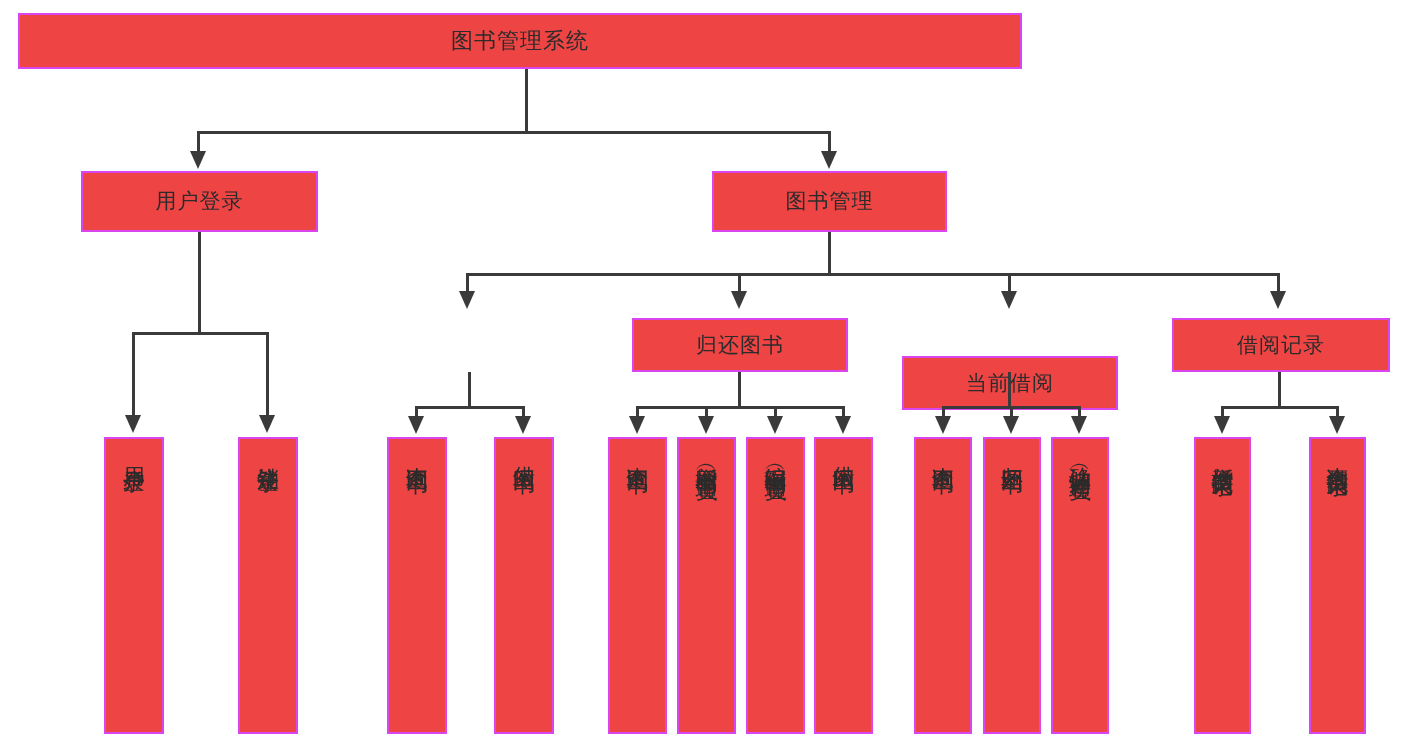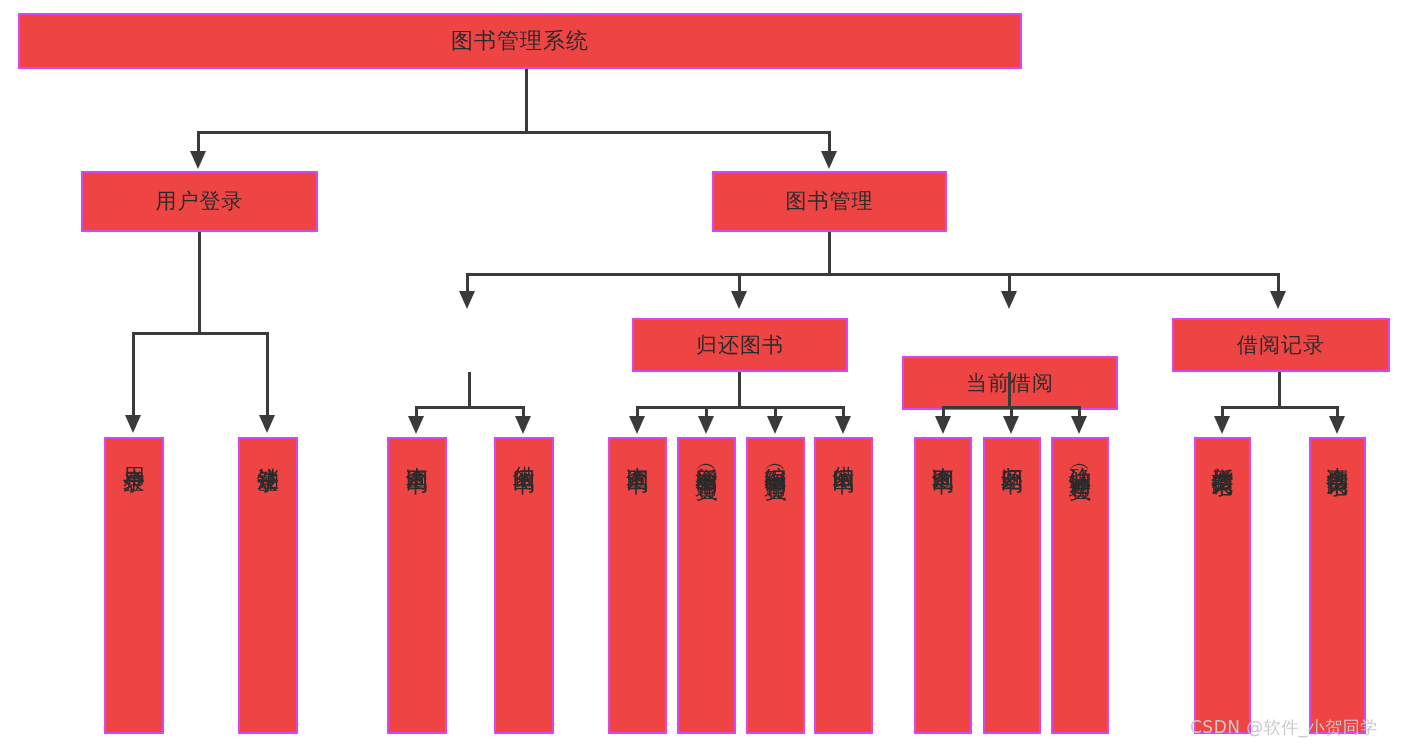--- a/index.html
+++ b/index.html
@@ -195,15 +195,14 @@
     <span class="lbl">确认归还（管理员）</span>
   </div>
 
   <div class="node vert" style="left:1194px;top:437px;width:57px;height:297px;">
     <span class="lbl">新增借阅记录</span>
   </div>
   <div class="node vert" style="left:1309px;top:437px;width:57px;height:297px;">
     <span class="lbl">查询借阅记录</span>
   </div>
 
-  <div id="watermark" style="left:1190px;top:716px;">CSDN @软件_小贺同学</div>
 
 </div>
 
 </body></html>

